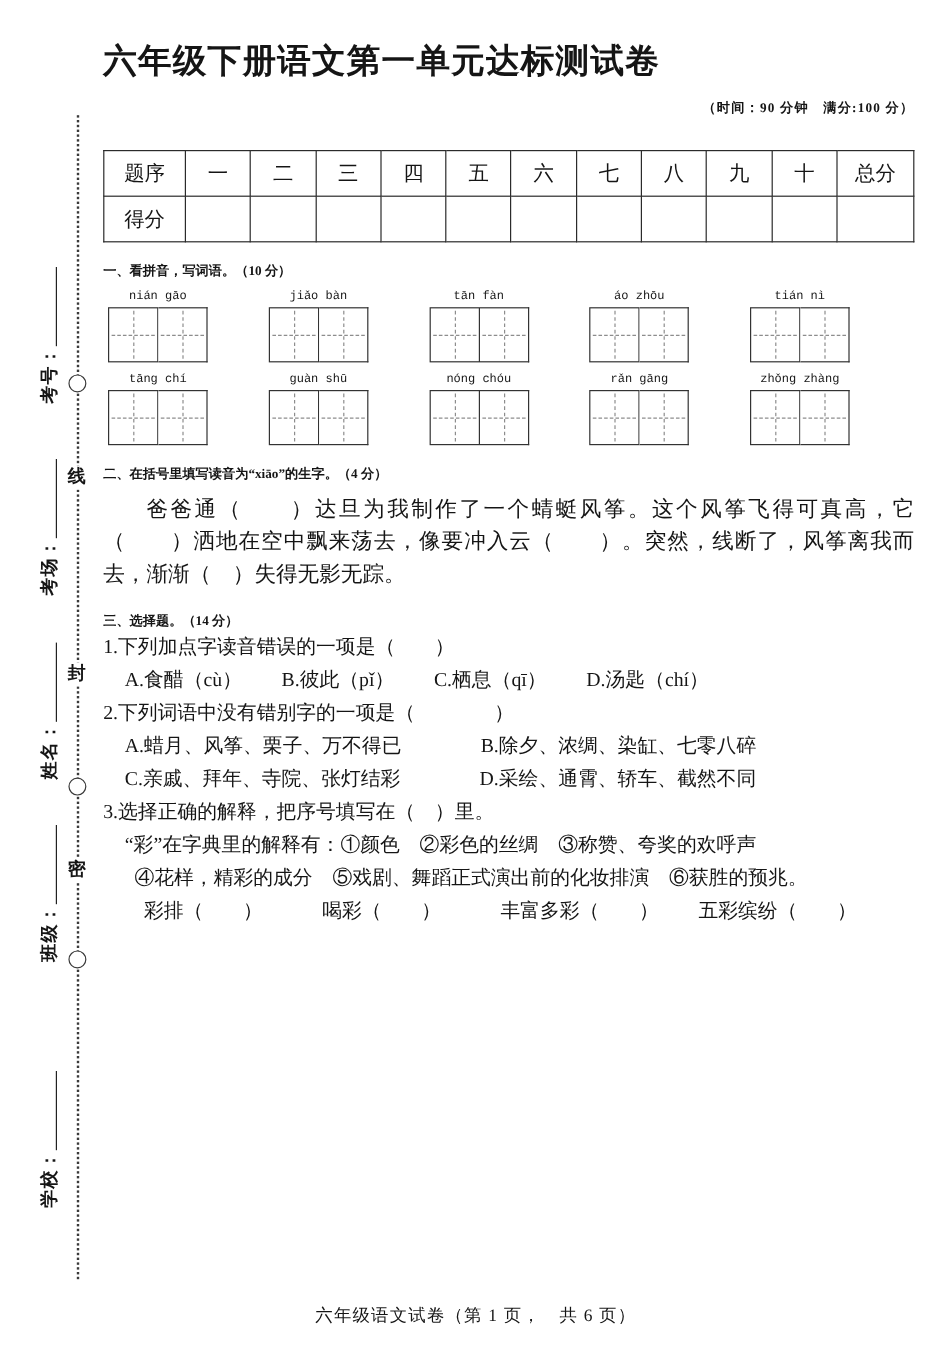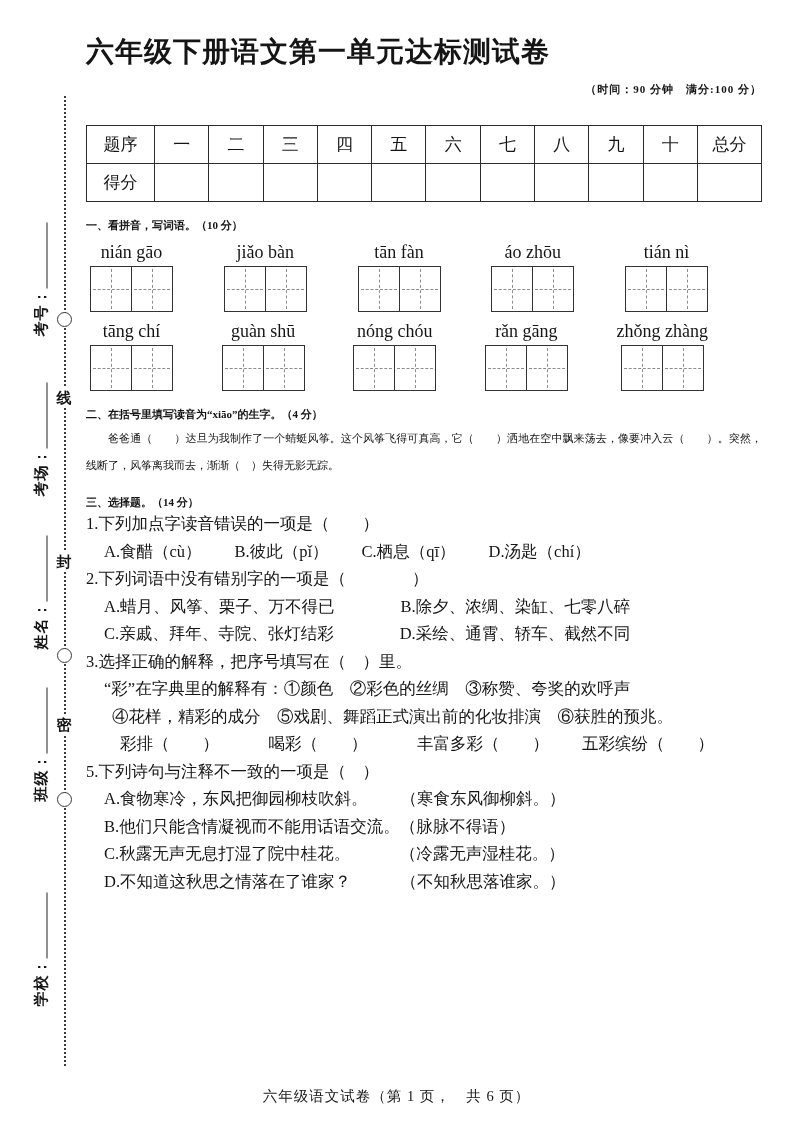--- a/index.html
+++ b/index.html
@@ -22,27 +22,27 @@
   .content{position:absolute;left:86px;top:34px;width:676px}
   .title{font-size:28px;font-weight:bold;letter-spacing:1px;line-height:1.3}
   .subtitle{text-align:right;font-size:11px;font-weight:bold;margin-top:12px;letter-spacing:1px}
   table.score{border-collapse:collapse;width:100%;margin-top:28px;table-layout:fixed}
   table.score td{border:1.6px solid #2b2b2b;height:37px;text-align:center;font-size:17px;padding:0}
   col.c-first{width:68px}
   col.c-last{width:64px}
   .sec-heading{font-size:11px;font-weight:bold;margin-top:16px}
   .prow{display:flex;justify-content:space-between;width:618px;margin:9px 0 3px 4px}
   .pgroup{text-align:center}
-  .pinyin{font-family:Liberation Serif, serif;font-size:18px;margin-bottom:3px;white-space:nowrap}
+  .pinyin{font-family:Liberation Mono, monospace;font-size:10px;margin-bottom:3px;white-space:nowrap}
   .wbox{display:flex;justify-content:center}
   .wcell{width:40px;height:44px;border:1.4px solid #333;position:relative;background:#fff}
   .wcell + .wcell{border-left:none}
   .wcell::before{content:"";position:absolute;left:2px;right:2px;top:50%;border-top:1px dashed #8d8d8d}
   .wcell::after{content:"";position:absolute;top:2px;bottom:2px;left:50%;border-left:1px dashed #8d8d8d}
-  .para{font-size:11px;line-height:27px;text-indent:2em;text-align:justify;margin-top:3px}
+  .para{font-size:18px;line-height:27px;text-indent:2em;text-align:justify;margin-top:9px}
   .q-line{font-size:16.5px;line-height:27.5px;margin:0}
   .ind1{padding-left:18px}
   .ind2{padding-left:26px}
   .ind3{padding-left:34px}
   .footer{position:absolute;left:0;right:0;bottom:16px;text-align:center;font-size:14.5px;letter-spacing:1px}
 </style>
 </head>
 <body>
 
 <div class="seal-line"></div>
@@ -217,23 +217,16 @@
   </div>
 
   <div>
     <p class="q-line">3.选择正确的解释，把序号填写在（　）里。</p>
     <p class="q-line ind1">“彩”在字典里的解释有：①颜色　②彩色的丝绸　③称赞、夸奖的欢呼声</p>
     <p class="q-line ind2">④花样，精彩的成分　⑤戏剧、舞蹈正式演出前的化妆排演　⑥获胜的预兆。</p>
     <p class="q-line ind3">彩排（　　）　　　喝彩（　　）　　　丰富多彩（　　）　　五彩缤纷（　　）</p>
   </div>
 
 
-  <div>
-    <p class="q-line">5.下列诗句与注释不一致的一项是（　）</p>
-    <p class="q-line ind1">A.食物寒冷，东风把御园柳枝吹斜。　　（寒食东风御柳斜。）</p>
-    <p class="q-line ind1">B.他们只能含情凝视而不能用话语交流。（脉脉不得语）</p>
-    <p class="q-line ind1">C.秋露无声无息打湿了院中桂花。　　　（冷露无声湿桂花。）</p>
-    <p class="q-line ind1">D.不知道这秋思之情落在了谁家？　　　（不知秋思落谁家。）</p>
-  </div>
 
 </div>
 
 <div class="footer">六年级语文试卷（第 1 页，　共 6 页）</div>
 
 </body></html>

